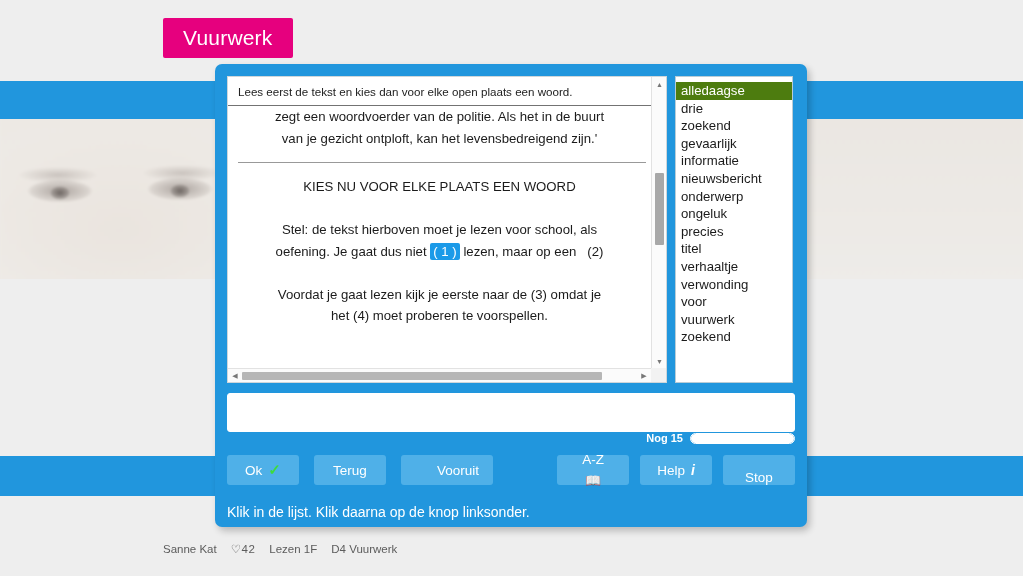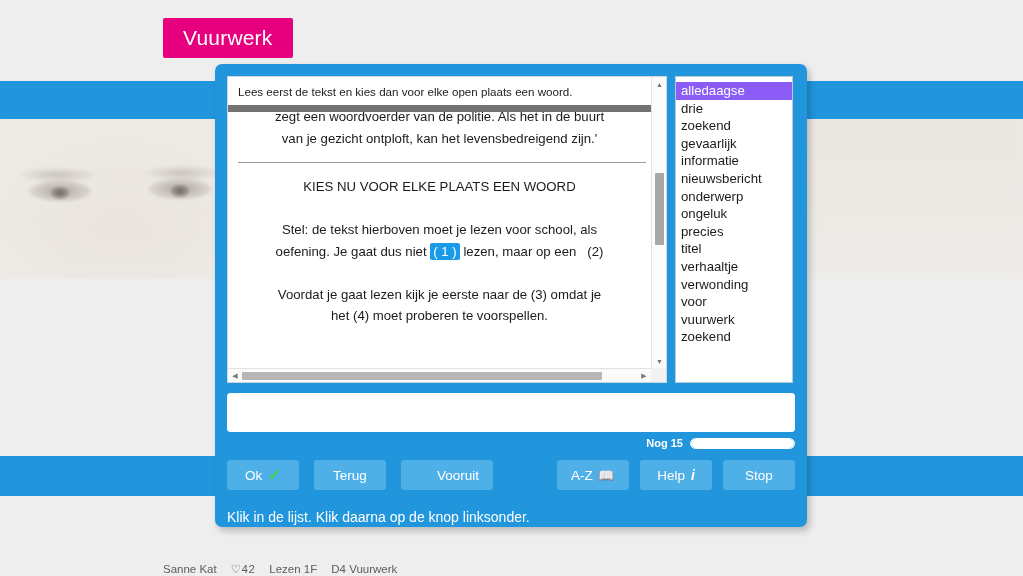--- a/index.html
+++ b/index.html
@@ -34,21 +34,21 @@
   
   .title-chip {
     position:absolute; left:163px; top:18px; height:40px;
     background:#e6007e; color:#ffffff;
     display:flex; align-items:center; padding:0 20px;
     font-size:21px; border-radius:2px; letter-spacing:.2px;
   }
 
   
   .footer {
-    position:absolute; left:163px; top:562px;
+    position:absolute; left:163px; top:542px;
     font-size:11.5px; color:#5c5c5c;
     display:flex; gap:14px; align-items:center;
   }
   .footer .heart { letter-spacing:.5px; }
 
   
   .dialog {
     position:absolute; left:215px; top:64px; width:592px; height:463px;
     background:#2196dd; border-radius:7px;
     box-shadow: 3px 4px 7px rgba(0,0,0,.22);
@@ -59,21 +59,21 @@
 
   
   .text-panel {
     position:relative;
     width:440px; height:307px;
     background:#ffffff; border:1px solid #cfd6da;
     overflow:hidden;
   }
   .instruction {
     padding:8px 10px 7px 10px;
-    font-size:11.6px; color:#222; border-bottom:7px solid #737373;
+    font-size:11.6px; color:#222; border-bottom:1px solid #737373;
     white-space:nowrap;
   }
   .text-body {
     position:absolute; left:0; top:32px; right:15px; bottom:14px;
     overflow:hidden; padding:0 10px;
     font-size:13.2px; line-height:21.5px; color:#1b1b1b;
   }
   .text-body p { margin:0; white-space:nowrap;text-align:center; }
   .text-body .clipped-top { margin-top:-3px; }
   .rule { border:none; border-top:1px solid #999; margin:13px 0 13px 0; width:408px; }
@@ -105,32 +105,32 @@
 
   
   .word-list {
     width:118px; height:307px; background:#ffffff; border:1px solid #b9ccd6;
     padding:5px 0 0 0; overflow:hidden;
   }
   .word-list .word {
     font-size:13.2px; line-height:17.6px; color:#1b1b1b; padding:0 4px 0 5px;
     white-space:nowrap;
   }
-  .word-list .word.selected { background:#8b5cf6; color:#ffffff; }
+  .word-list .word.selected { background:#4d7c0f; color:#ffffff; }
 
   
   .answer-box {
     margin-top:10px; width:568px; height:39px;
     background:#ffffff; border:1px solid #ffffff; border-radius:3px;
   }
 
   
   .progress-row {
     display:flex; align-items:center; justify-content:flex-end;
-    gap:7px; margin-top:5px; width:568px;
+    gap:7px; width:568px;
   }
   .progress-label { font-size:11px; color:#ffffff; font-weight:bold; }
   .progress-track {
     width:105px; height:11px; background:#ffffff; border-radius:6px;
     overflow:hidden; border:1px solid #ffffff;
   }
   .progress-fill { height:100%; background:#ffffff; }
 
   
   .button-bar {
@@ -142,22 +142,22 @@
     font-family:"Liberation Sans", sans-serif;
     display:inline-flex; align-items:center; justify-content:center; gap:6px;
     cursor:pointer;
   }
   .btn .check { color:#3ddb3d; font-size:15px; font-weight:bold; }
   .btn .info-i { font-style:italic; font-weight:bold; font-size:14px; }
   .btn .book { font-size:13px; }
   .btn-group-left { display:flex; gap:15px; }
   .btn-group-right { display:flex; gap:11px; margin-left:auto; }
   .btn.ok { min-width:72px; } .btn.terug { min-width:72px; }
-  .btn.vooruit { min-width:78px;padding-left:36px; } .btn.az { min-width:72px; }
-  .btn.help { min-width:72px; } .btn.stop { min-width:72px; }
+  .btn.vooruit { min-width:78px;padding-left:36px; } .btn.az { min-width:72px;flex-direction:column; }
+  .btn.help { min-width:72px; } .btn.stop { min-width:72px;align-items:flex-end; }
 
   .hint {
     text-align:left; width:568px; margin-top:19px;
     font-size:14px; color:#ffffff;
   }
 </style>
 </head>
 <body>
 
 <div id="root">

